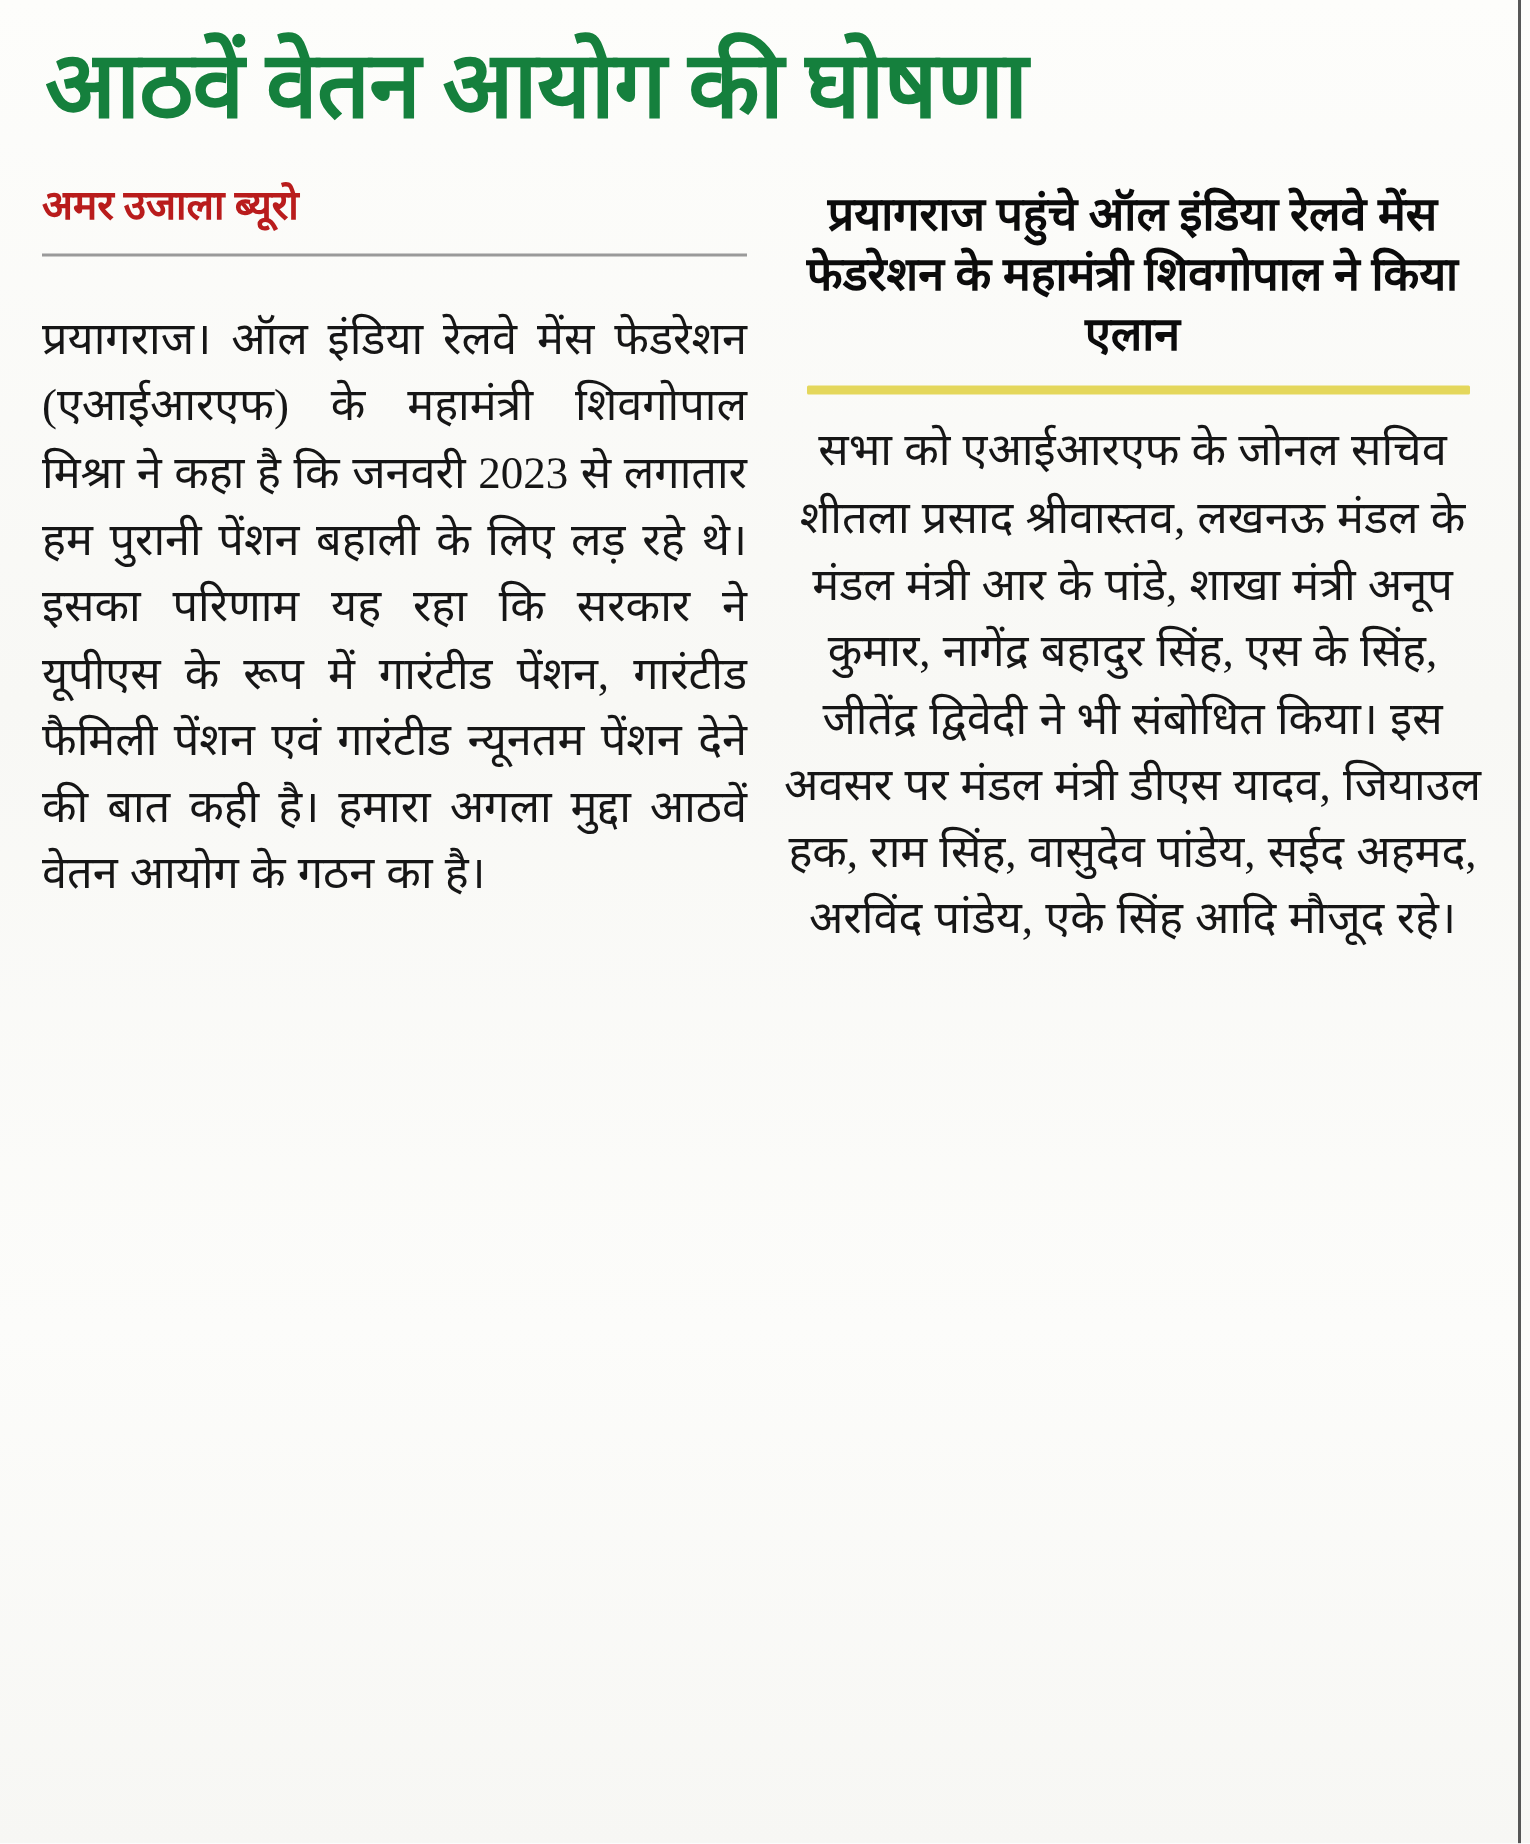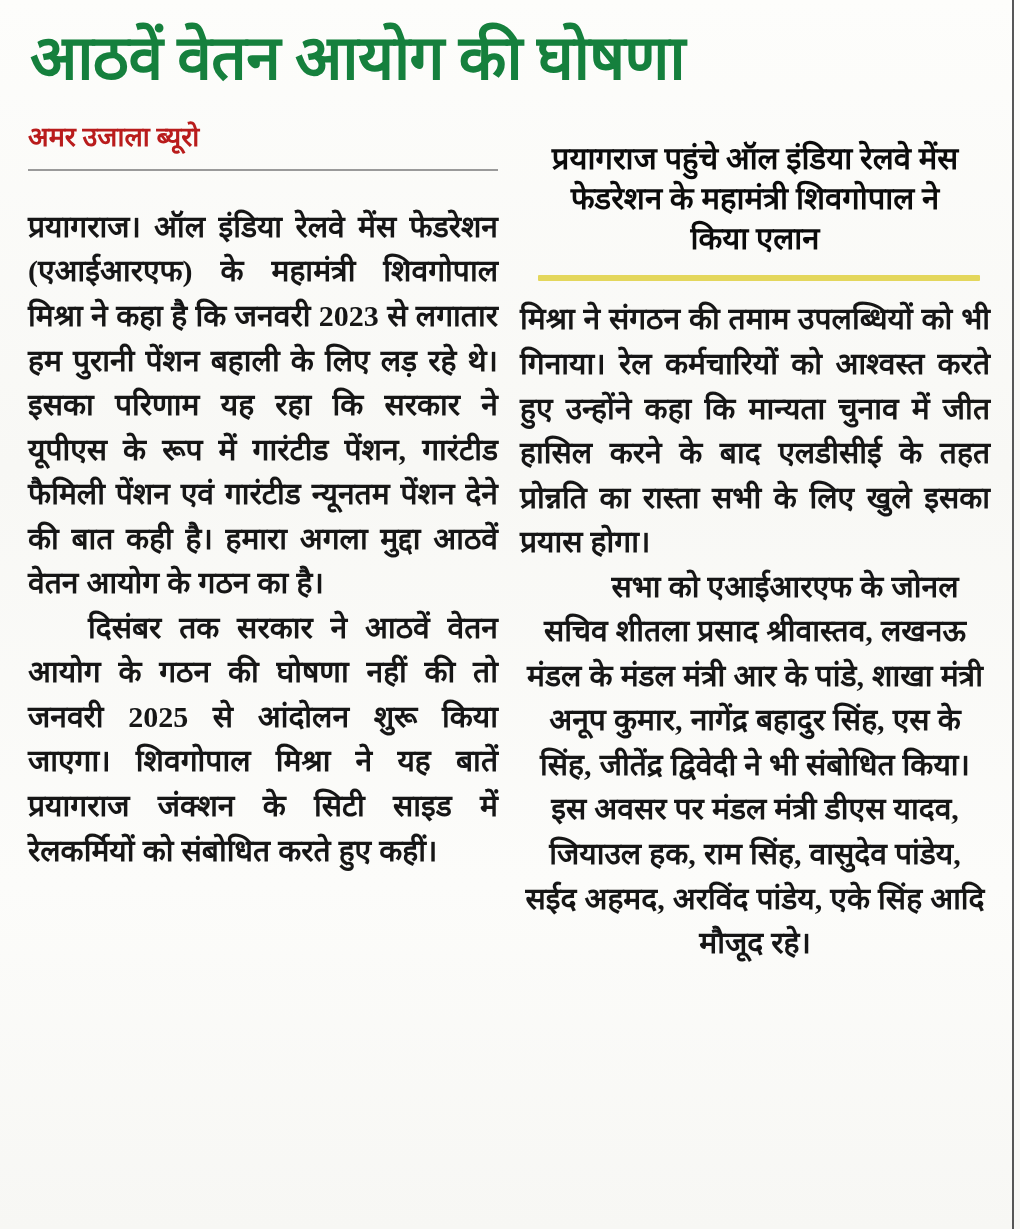--- a/index.html
+++ b/index.html
@@ -84,21 +84,21 @@
   }
   .byline-rule {
     height: 2px;
     background: #9a9a9a;
     margin: 16px 0 34px 0;
     width: 100%;
   }
 
   
   .kicker {
-    margin: 16px;
+    margin: 0;
     text-align: center;
     font-weight: 700;
     font-size: 31px;
     line-height: 1.30;
     color: #0b0b0b;
     padding: 2px 6px 0 6px;
   }
   .kicker-rule {
     height: 6px;
     background: #e4d75c;
@@ -107,21 +107,21 @@
   }
 
   
   .body-text p {
     margin: 0;
     font-size: 30px;
     line-height: 1.485;
     text-align: justify;
     text-justify: inter-word;
     color: #161616;
-    font-weight: 700;
+    font-weight: 400;
     word-spacing: 0.02em;
   }
   .body-text p + p {
     text-indent: 2.0em;
   }
   .body-text p:last-child { text-align: center; }
   .col-left .body-text p:last-child { text-align: justify; }
 </style>
 </head>
 <body>
@@ -137,33 +137,31 @@
     </h1>
 
     <div class="columns">
 
       <div class="col col-left">
         <div class="byline">अमर उजाला ब्यूरो</div>
         <div class="byline-rule"></div>
 
         <div class="body-text">
           <p>प्रयागराज। ऑल इंडिया रेलवे मेंस फेडरेशन (एआईआरएफ) के महामंत्री शिवगोपाल मिश्रा ने कहा है कि जनवरी 2023 से लगातार हम पुरानी पेंशन बहाली के लिए लड़ रहे थे। इसका परिणाम यह रहा कि सरकार ने यूपीएस के रूप में गारंटीड पेंशन, गारंटीड फैमिली पेंशन एवं गारंटीड न्यूनतम पेंशन देने की बात कही है। हमारा अगला मुद्दा आठवें वेतन आयोग के गठन का है।</p>
-          <p>दिसंबर तक सरकार ने आठवें वेतन आयोग के गठन की घोषणा नहीं की तो जनवरी 2025 से आंदोलन शुरू किया जाएगा। शिवगोपाल मिश्रा ने यह बातें प्रयागराज जंक्शन के सिटी साइड में रेलकर्मियों को संबोधित करते हुए कहीं।</p>
         </div>
       </div>
 
       <div class="col col-right">
         <h2 class="kicker">
           <span class="hl-line">प्रयागराज पहुंचे ऑल इंडिया</span>
           <span class="hl-line">रेलवे मेंस फेडरेशन के महामंत्री</span>
           <span class="hl-line">शिवगोपाल ने किया एलान</span>
         </h2>
         <div class="kicker-rule"></div>
 
         <div class="body-text">
-          <p>मिश्रा ने संगठन की तमाम उपलब्धियों को भी गिनाया। रेल कर्मचारियों को आश्वस्त करते हुए उन्होंने कहा कि मान्यता चुनाव में जीत हासिल करने के बाद एलडीसीई के तहत प्रोन्नति का रास्ता सभी के लिए खुले इसका प्रयास होगा।</p>
           <p>सभा को एआईआरएफ के जोनल सचिव शीतला प्रसाद श्रीवास्तव, लखनऊ मंडल के मंडल मंत्री आर के पांडे, शाखा मंत्री अनूप कुमार, नागेंद्र बहादुर सिंह, एस के सिंह, जीतेंद्र द्विवेदी ने भी संबोधित किया। इस अवसर पर मंडल मंत्री डीएस यादव, जियाउल हक, राम सिंह, वासुदेव पांडेय, सईद अहमद, अरविंद पांडेय, एके सिंह आदि मौजूद रहे।</p>
         </div>
       </div>
 
     </div>
   </div>
 </div>
 
 </body></html>

